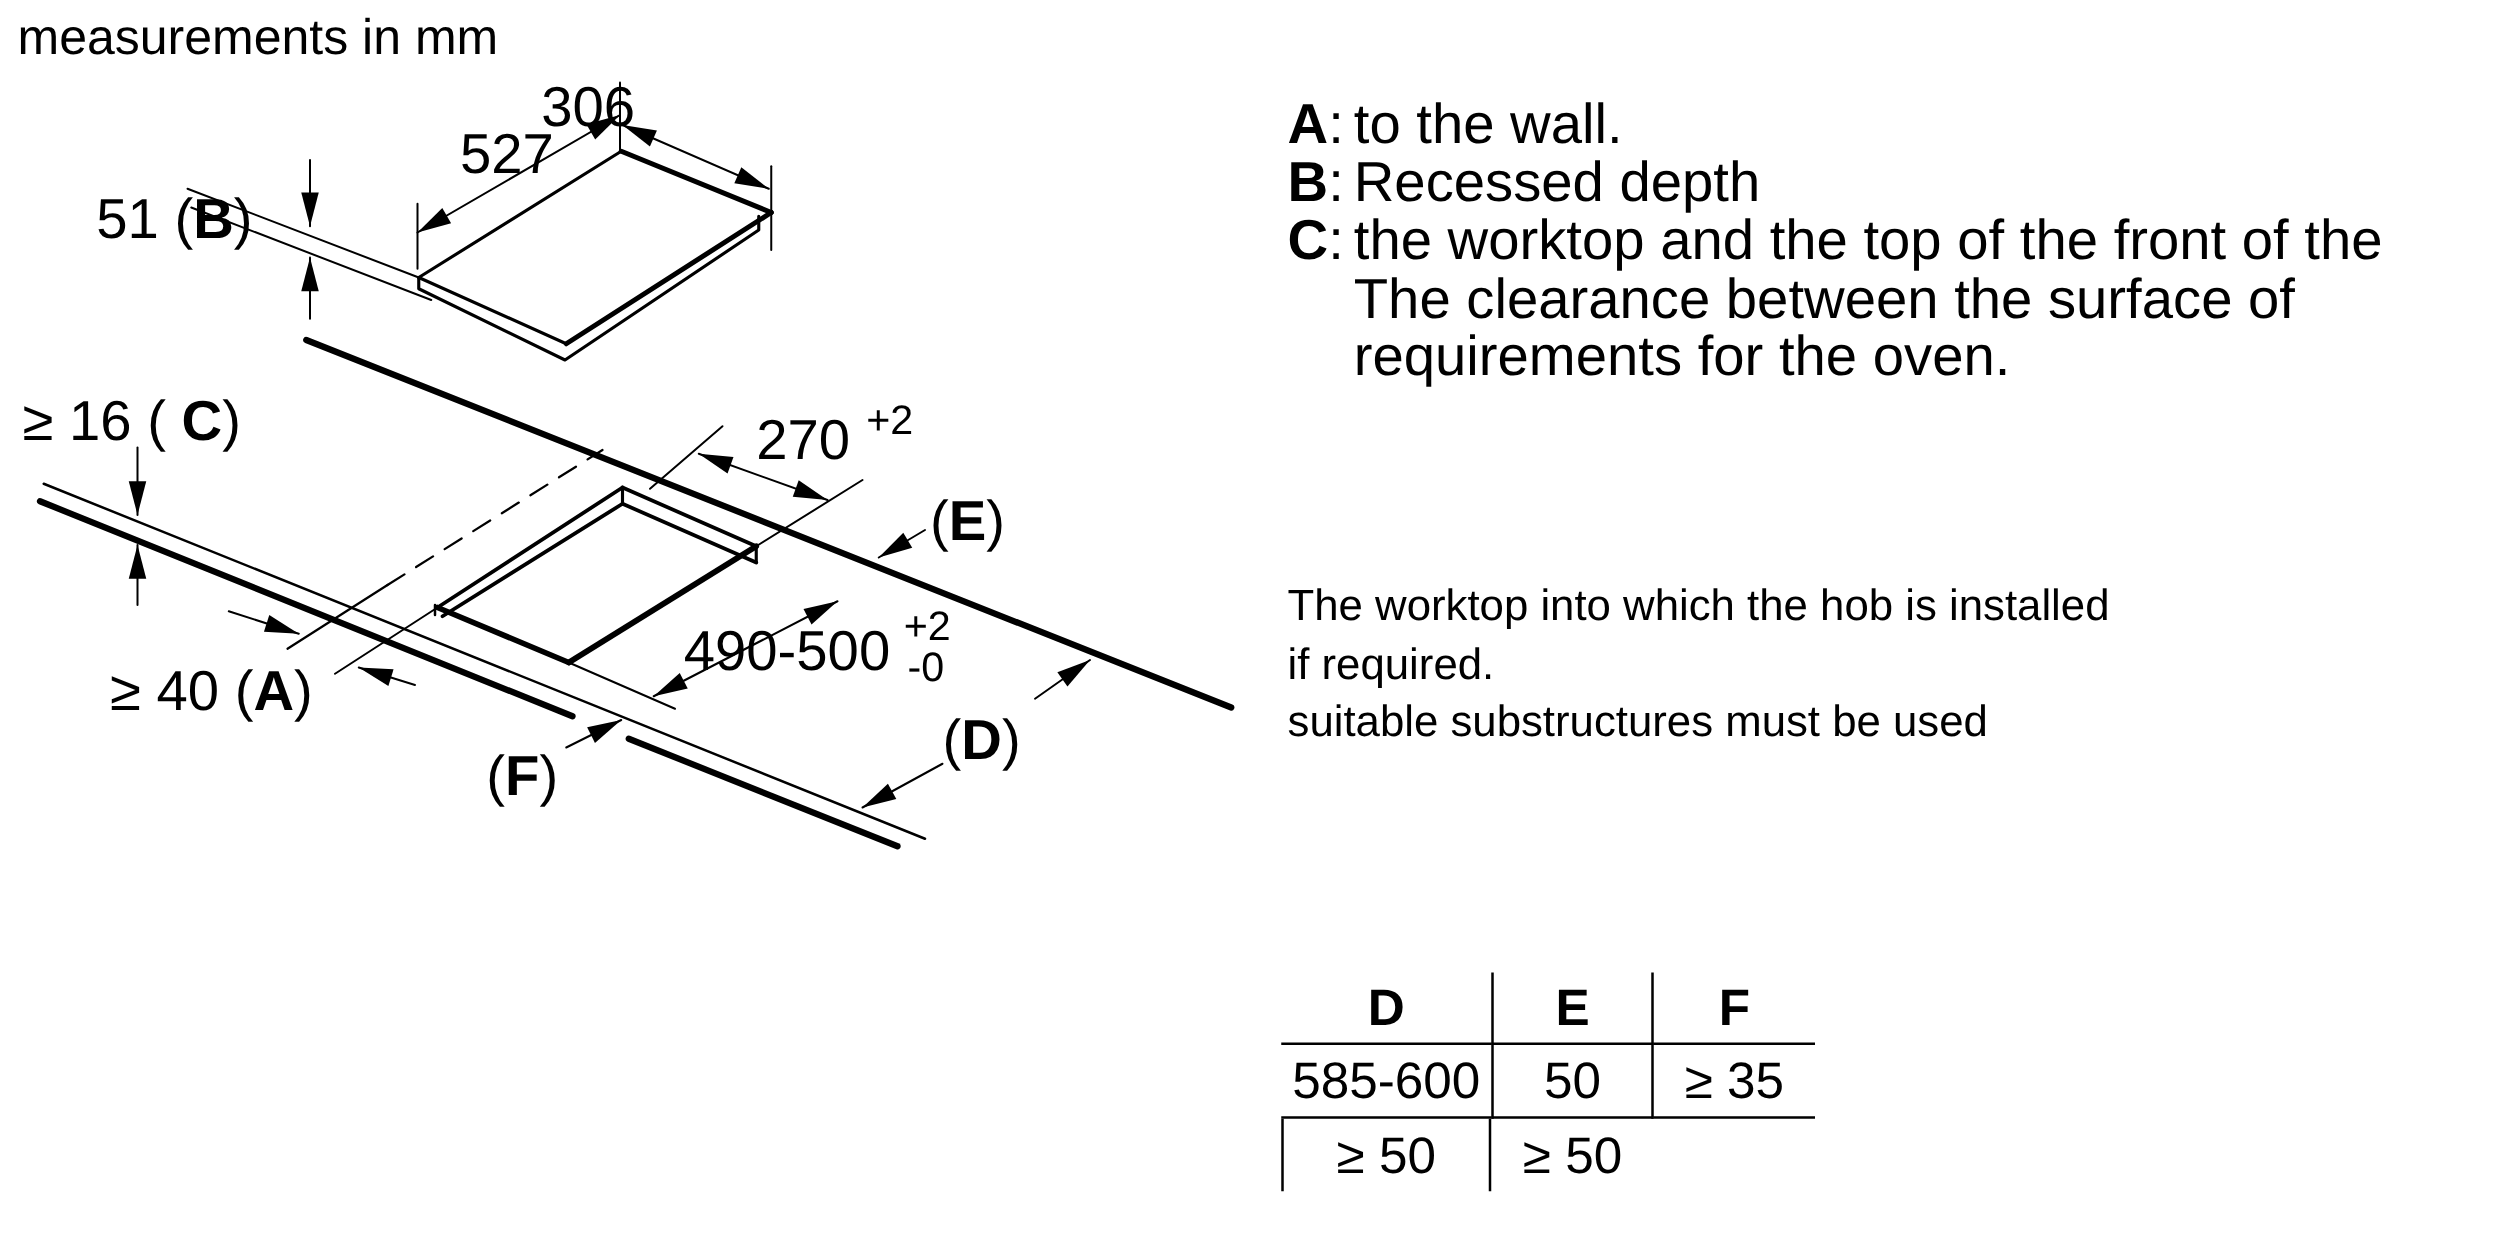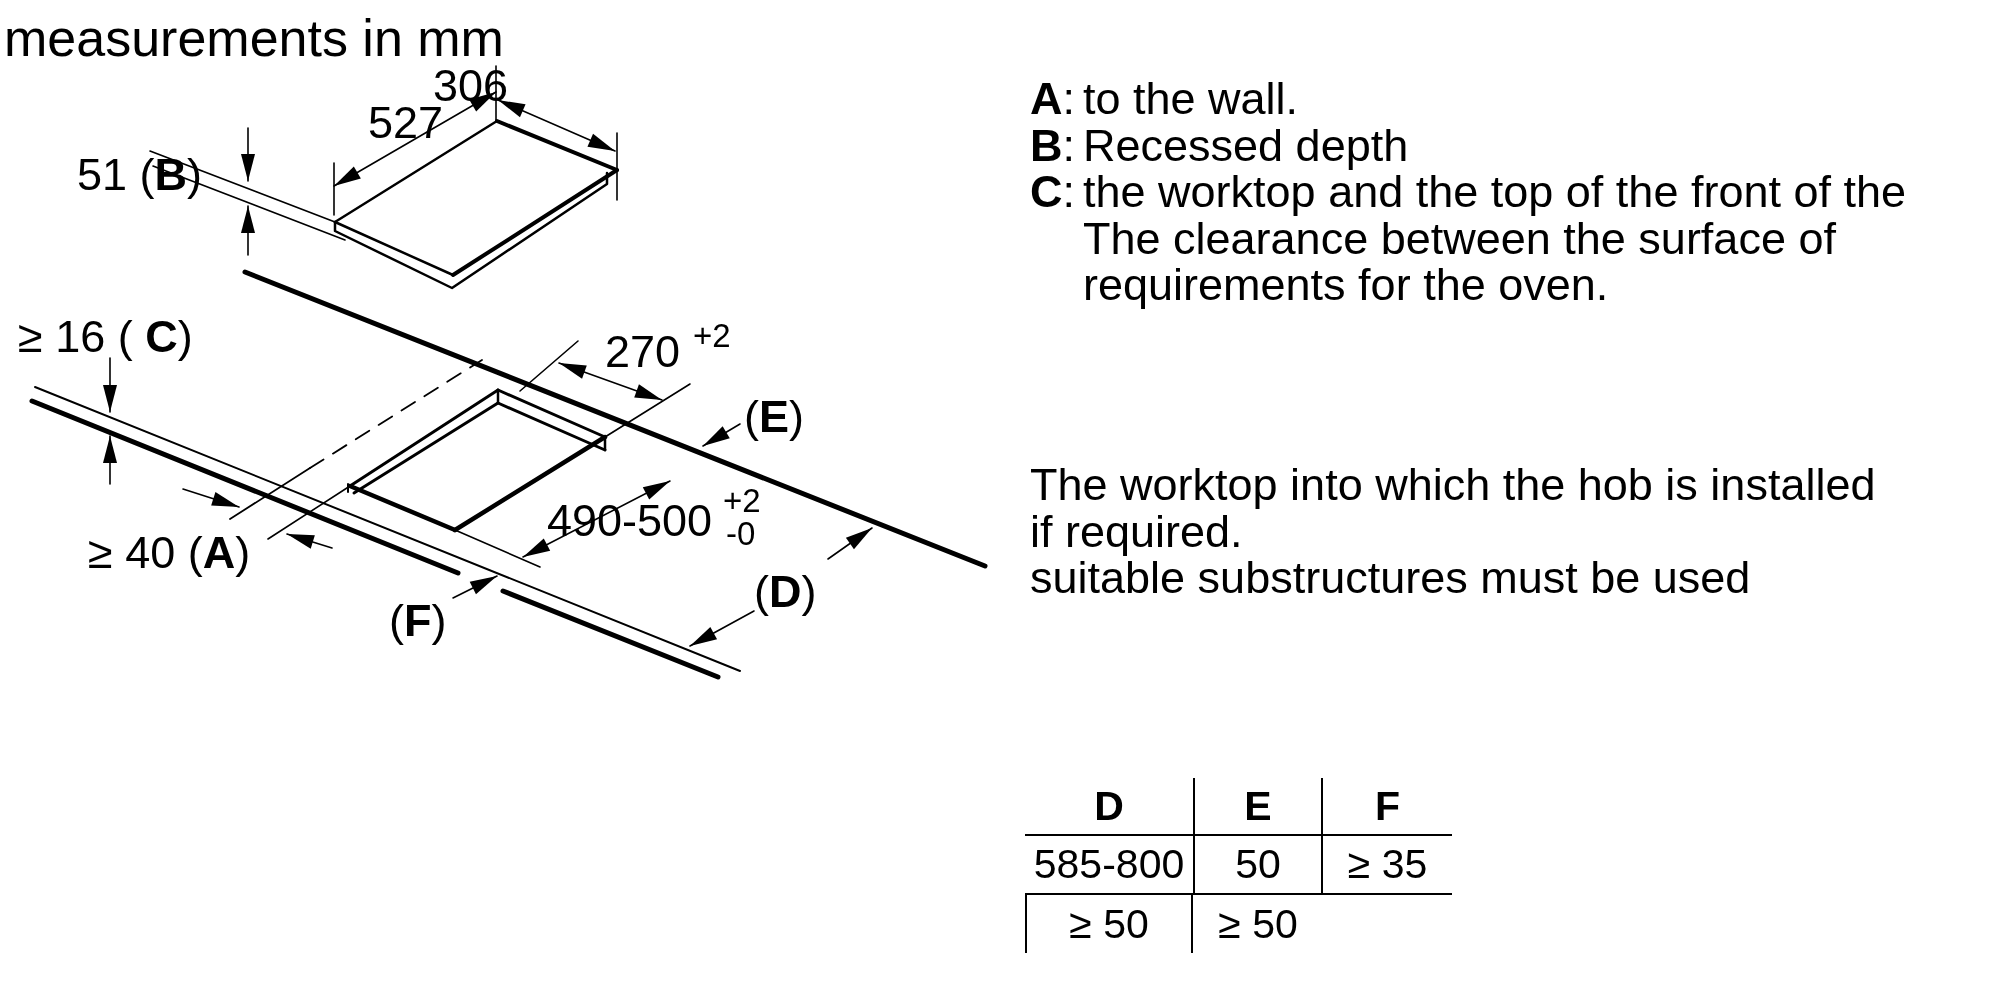--- a/index.html
+++ b/index.html
@@ -1,24 +1,24 @@
 <!DOCTYPE html>
 <html><head>
 <meta charset="utf-8">
 <style>
   html,body{margin:0;padding:0;background:#fff;}
   .stage{position:relative;width:2000px;height:1000px;background:#fff;overflow:hidden;
          font-family:"Liberation Sans","DejaVu Sans",sans-serif;color:#000;}
-  .title{position:absolute;left:4px;top:8px;font-size:52px;letter-spacing:0;}
+  .title{position:absolute;left:14px;top:8px;font-size:40px;letter-spacing:0;}
   svg text{font-family:"Liberation Sans","DejaVu Sans",sans-serif;fill:#000;}
   .notes{position:absolute;left:1030px;top:76px;font-size:45px;line-height:46.5px;width:940px;}
   .note{position:relative;padding-left:53px;}
   .note .marker{position:absolute;left:0;top:0;}
   .note .marker b{font-weight:bold;}
-  .para{position:absolute;left:1030px;top:462px;font-size:45px;line-height:46.5px;width:940px;}
+  .para{position:absolute;left:1030px;top:462px;font-size:35px;line-height:46.5px;width:940px;}
   .dtable{position:absolute;left:1025px;top:778px;display:grid;
           grid-template-columns:168px 130px 129px;grid-template-rows:58px 59px 58px;
           font-size:41px;}
   .dtable .cell{display:flex;align-items:center;justify-content:center;}
   .dtable .head{font-weight:bold;}
   .dtable .c-mid{border-left:2.5px solid #000;border-right:2.5px solid #000;}
   .dtable .r-head,.dtable .r-1{border-bottom:2.5px solid #000;}
 </style>
 </head>
 <body>
@@ -128,21 +128,21 @@
     <div>The worktop into which the hob is installed</div>
     <div>if required.</div>
     <div>suitable substructures must be used</div>
   </div>
 
   <div class="dtable">
     <div class="cell head r-head">D</div>
     <div class="cell head r-head c-mid">E</div>
     <div class="cell head r-head">F</div>
 
-    <div class="cell r-1">585-800</div>
+    <div class="cell r-1">585-600</div>
     <div class="cell r-1 c-mid">50</div>
     <div class="cell r-1">≥ 35</div>
 
     <div class="cell c-mid">≥ 50</div>
     <div class="cell">≥ 50</div>
   </div>
 
 </div>
 
 </body></html>

